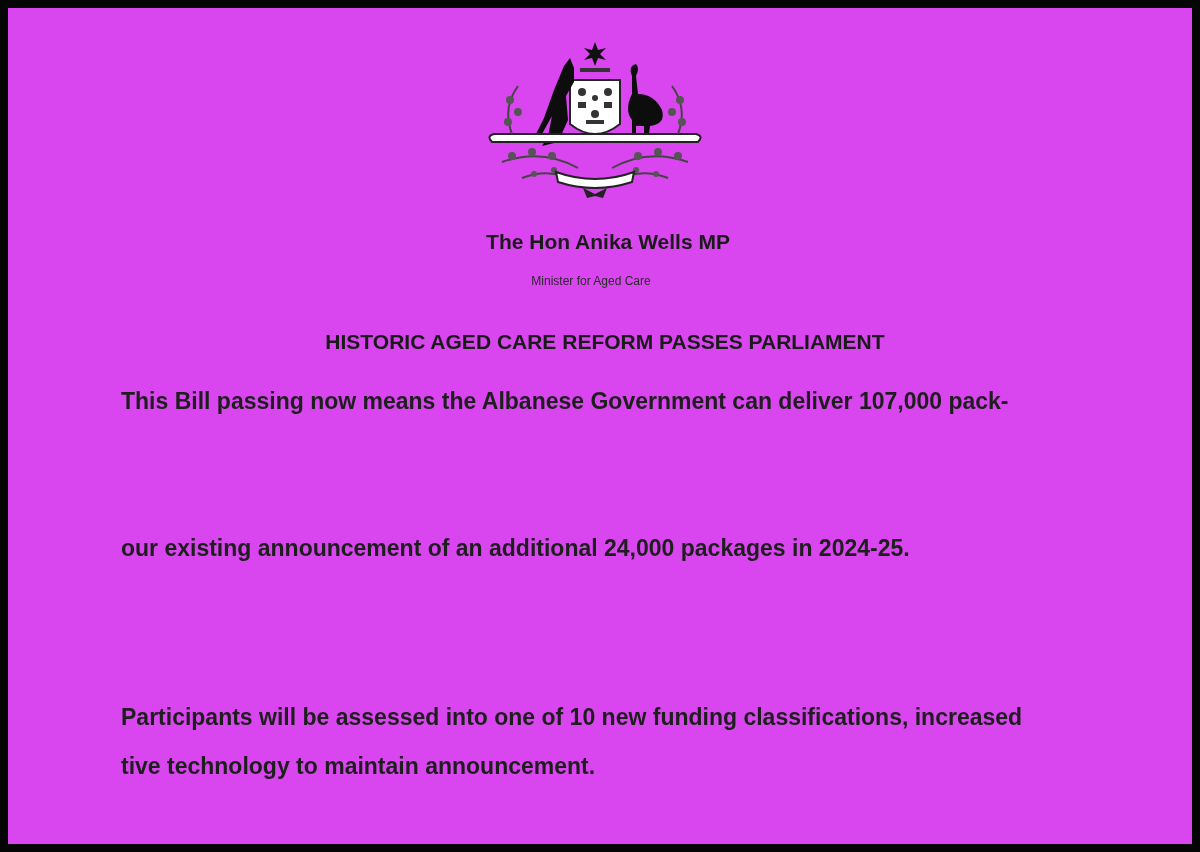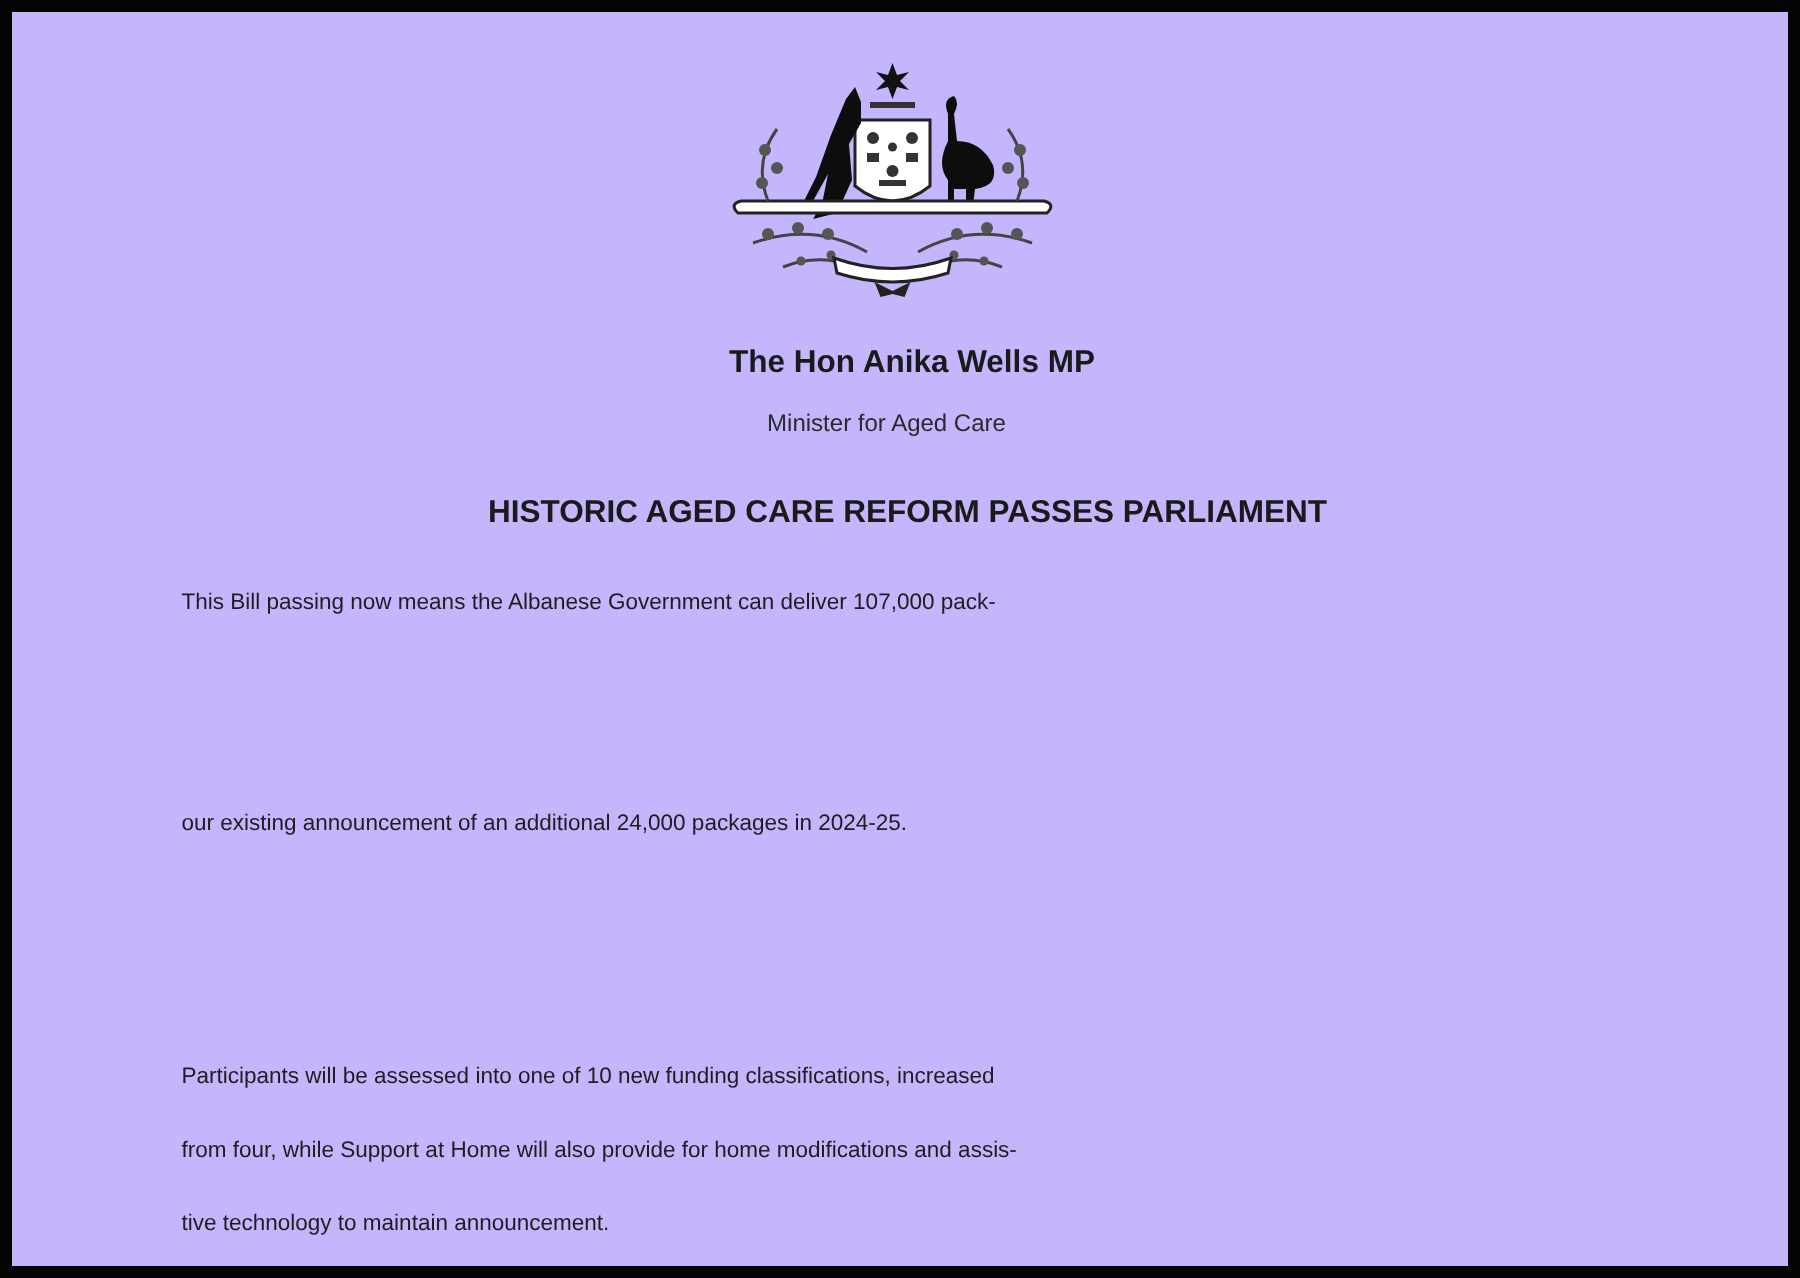--- a/index.html
+++ b/index.html
@@ -9,41 +9,41 @@
       font-family: "Liberation Sans", sans-serif;
     }
     .frame {
       position: absolute; left: 0; top: 0;
       width: 1200px; height: 852px;
       box-sizing: border-box;
       border-top: 8px solid #050505;
       border-left: 8px solid #050505;
       border-right: 8px solid #050505;
       border-bottom: 8px solid #050505;
-      background: #c4b5fd;
+      background: #d946ef;
     }
     .crest {
       position: absolute; left: 474px; top: 30px;
       width: 226px; height: 162px;
     }
     .minister-name {
       position: absolute; left: 0; width: 1200px; top: 222px;
       text-align: center; font-weight: bold; font-size: 21px; color: #1a1a1a;
     }
     .minister-role {
       position: absolute; left: 0; width: 1166px; top: 266px;
-      text-align: center; font-size: 16px; color: #2a2a2a;
+      text-align: center; font-size: 12px; color: #2a2a2a;
     }
     .headline {
       position: absolute; left: 0; width: 1194px; top: 322px;
       text-align: center; font-weight: bold; font-size: 21px; color: #1a1a1a;
     }
     .para {
       position: absolute; left: 113px; width: 1000px;
-      font-size: 15px; color: #1e1e1e; line-height: 49px;
+      font-size: 23px; color: #1e1e1e; line-height: 49px; font-weight: bold;
     }
     .para .line { display: block; white-space: nowrap; }
     .p1 { top: 369px; }
     .p2 { top: 516px; }
     .p3 { top: 685px; }
   </style>
 </head>
 <body>
 
 <div class="frame">
@@ -112,17 +112,16 @@
   <div class="para p1">
     <span class="line">This Bill passing now means the Albanese Government can deliver 107,000 pack-</span>
   </div>
 
   <div class="para p2">
     <span class="line">our existing announcement of an additional 24,000 packages in 2024-25.</span>
   </div>
 
   <div class="para p3">
     <span class="line">Participants will be assessed into one of 10 new funding classifications, increased</span>
-    <span class="line">from four, while Support at Home will also provide for home modifications and assis-</span>
     <span class="line">tive technology to maintain announcement.</span>
   </div>
 
 </div>
 
 </body></html>

